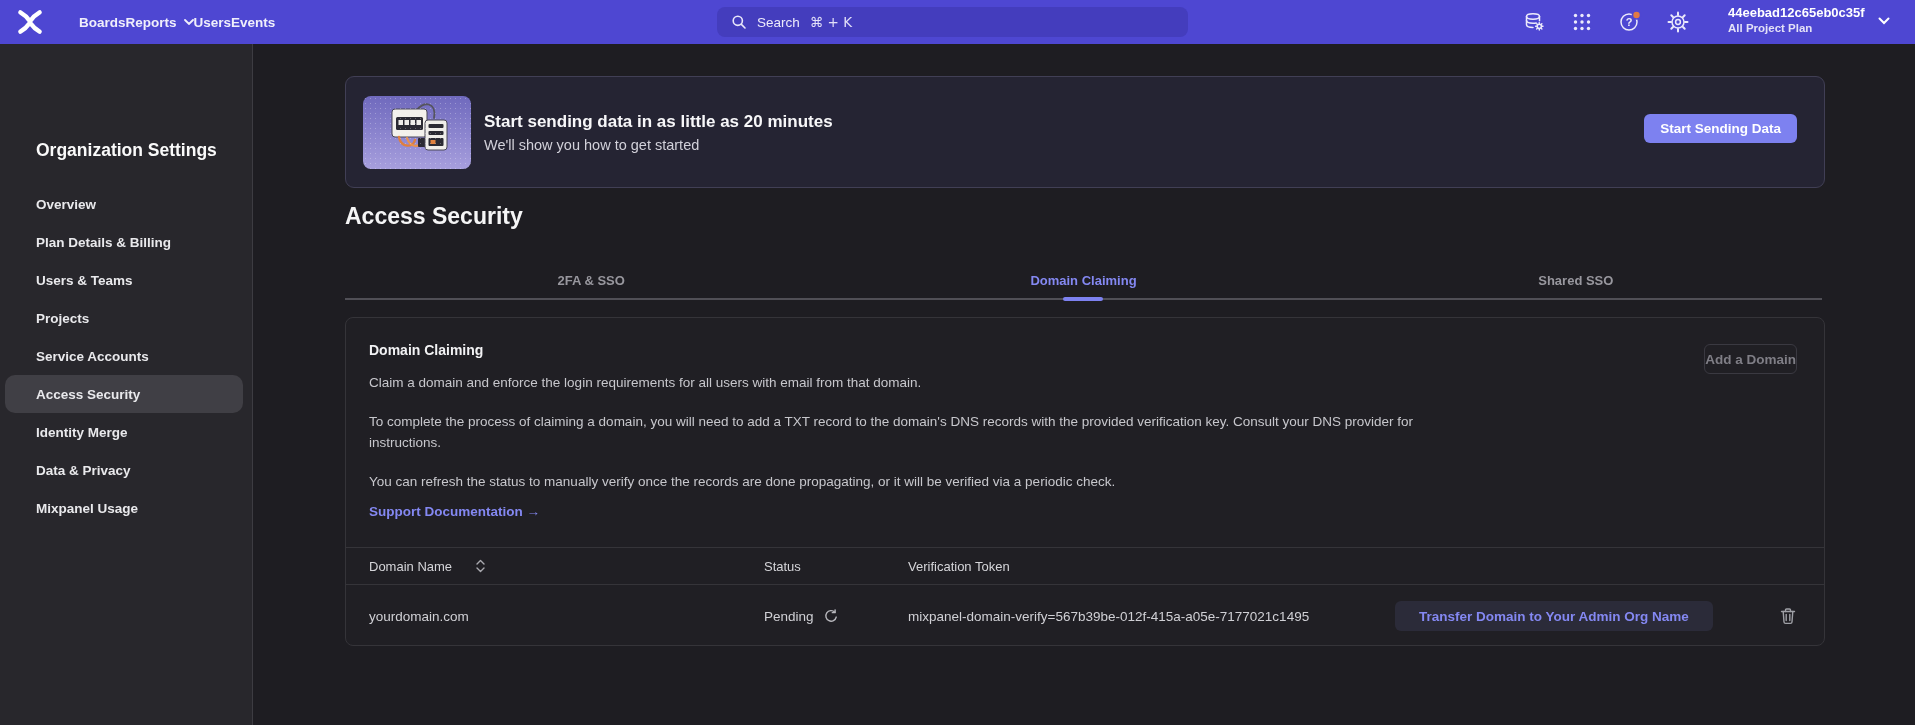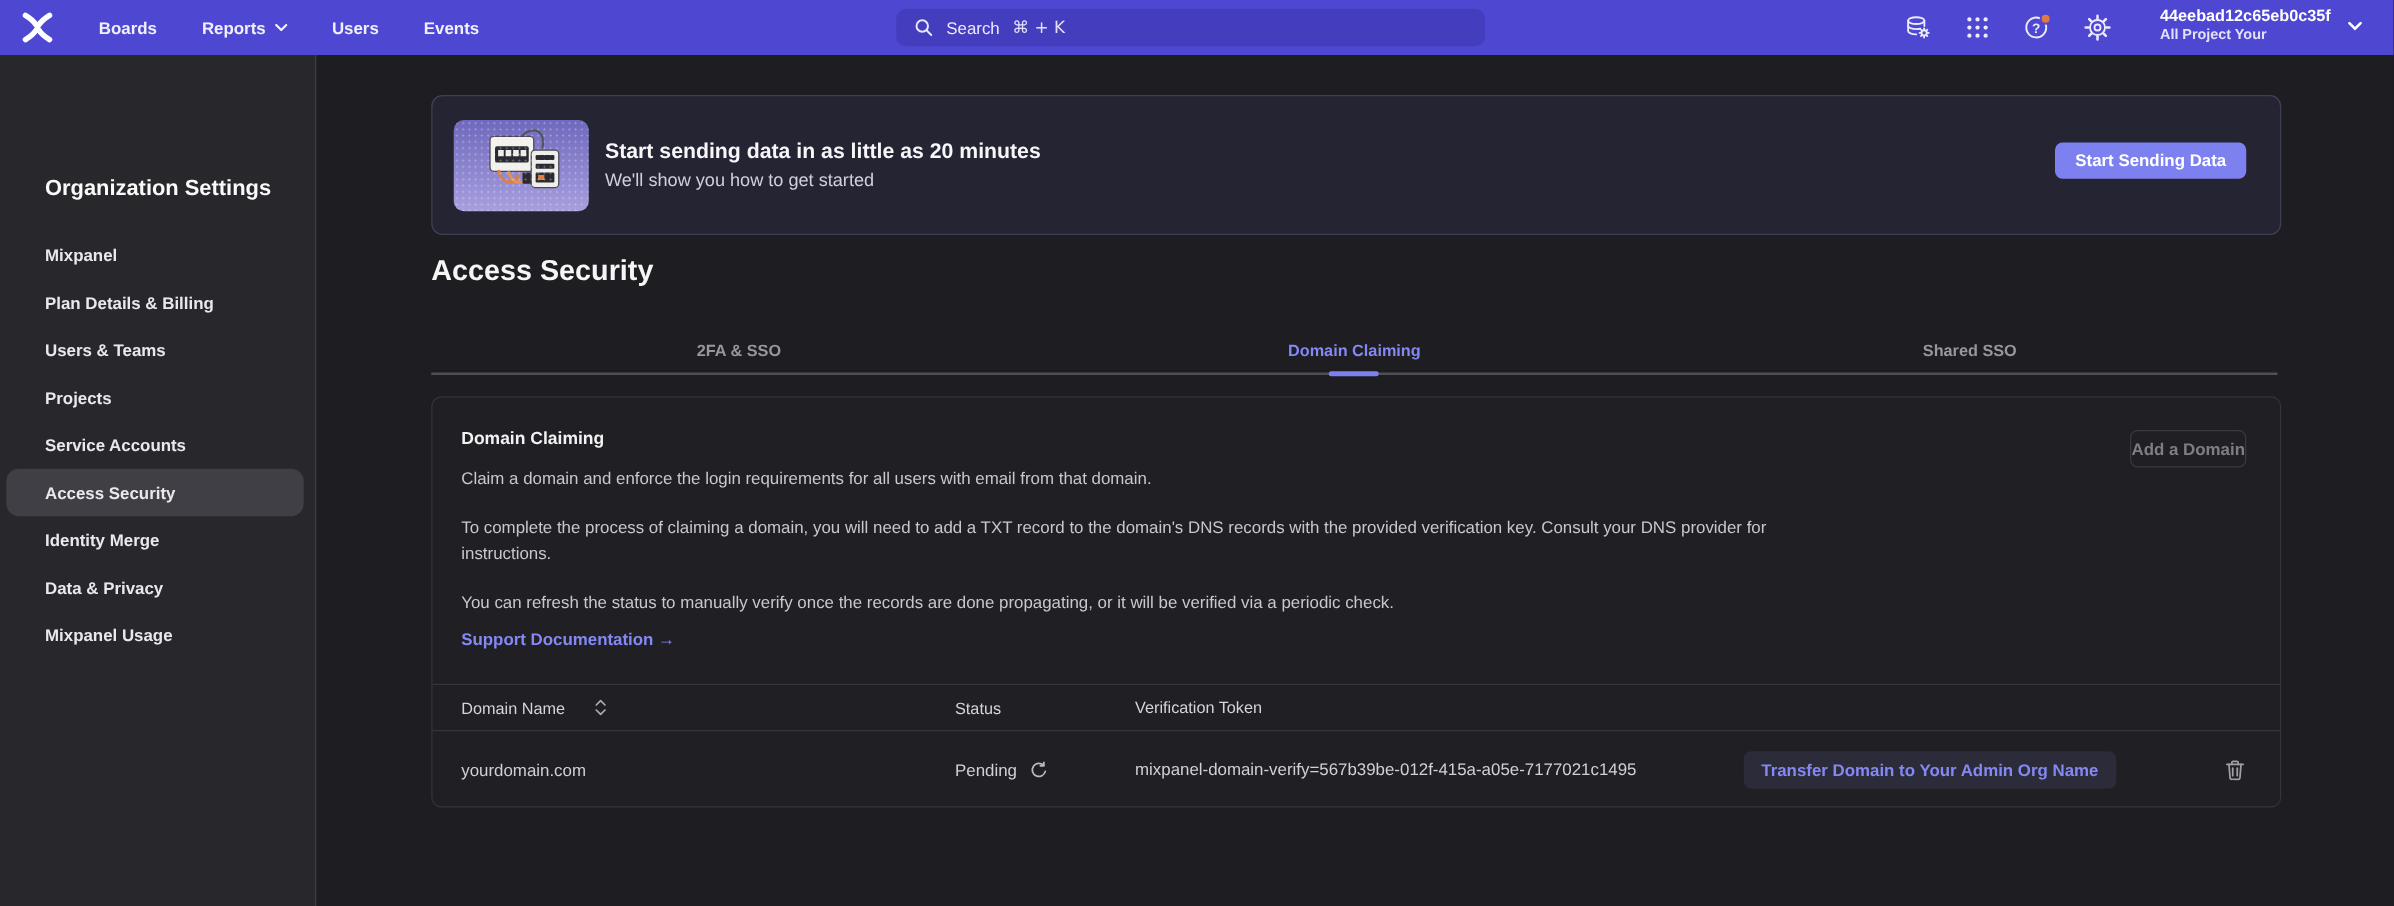--- a/index.html
+++ b/index.html
@@ -8,21 +8,21 @@
     background:#1e1d22;
     font-family:"Liberation Sans","DejaVu Sans",sans-serif;
     position:relative; overflow:hidden;
     -webkit-font-smoothing:antialiased;
   }
 
   
   .navbar { position:absolute; top:0; left:0; width:1915px; height:44px;
     background:#4e47d2; display:flex; align-items:center; z-index:10; }
   .logo { position:absolute; left:14px; top:6px; width:32px; height:32px; display:flex; align-items:center; justify-content:center; }
-  .nav-links { position:absolute; left:79px; top:0; height:44px; display:flex; align-items:center; gap:36px; }
+  .nav-links { position:absolute; left:79px; top:0; height:44px; display:flex; align-items:center; }
   .nav-link { color:#f0effb; font-size:13.5px; font-weight:600; display:flex; align-items:center; gap:7px; cursor:pointer; white-space:nowrap; }
   .searchbar { position:absolute; left:717px; top:7px; width:471px; height:30px;
     background:#443dbd; border-radius:8px; display:flex; align-items:center; padding:0 14px; gap:10px; }
   .searchbar .s-label { color:#eceafb; font-size:13.5px; }
   .searchbar .s-short { color:#e2e0f8; font-size:13.5px; font-family:"DejaVu Sans",sans-serif; }
   .nav-icons { position:absolute; left:1522px; top:0; height:44px; display:flex; align-items:center; gap:24px; }
   .nav-icon { width:24px; height:24px; display:flex; align-items:center; justify-content:center; cursor:pointer; position:relative; }
   .user-block { position:absolute; left:1728px; top:5px; line-height:1.25; cursor:pointer; }
   .user-org { color:#ffffff; font-size:13px; font-weight:700; }
   .user-proj { color:#e3e1f7; font-size:11.5px; font-weight:600; }
@@ -82,21 +82,21 @@
     display:flex; align-items:center; padding-left:23px; }
   .table-row { position:absolute; left:0; top:268px; width:1478px; height:60px;
     display:flex; align-items:center; padding-left:23px; }
   .col-domain { width:395px; display:flex; align-items:center; gap:24px; }
   .col-status { width:144px; display:flex; gap:9px; }
   .col-token  { flex:1; }
   .th { color:#d5d5d9; font-size:13px; font-weight:500; }
   .td { color:#d0d0d5; font-size:13.5px; }
   .row-actions { width:402px; display:flex; align-items:center; justify-content:space-between;
     margin-right:27px; }
-  .transfer-btn { height:30px; padding:0 14px; background:#2b2b39; border:none; border-radius:6px;
+  .transfer-btn { height:30px; padding:0 24px; background:#2b2b39; border:none; border-radius:6px;
     color:#8488f2; font-size:13.5px; font-weight:600; font-family:inherit; cursor:pointer; }
   .icon-btn { background:none; border:none; cursor:pointer; padding:0; display:flex; align-items:center; }
 </style>
 </head>
 <body>
 
 <div class="navbar">
   <div class="logo">
     <svg width="28" height="28" viewBox="0 0 32 32" fill="none" stroke="#ffffff" stroke-width="5" stroke-linecap="round">
       <path d="M5 5 C10 8, 13 11, 15 14"></path>
@@ -176,31 +176,31 @@
           <line x1="4.3" y1="4.3" x2="6" y2="6"></line>
             <line x1="16" y1="16" x2="17.7" y2="17.7"></line>
           <line x1="17.7" y1="4.3" x2="16" y2="6"></line>
             <line x1="6" y1="16" x2="4.3" y2="17.7"></line>
         </g>
       </svg>
     </div>
   </div>
   <div class="user-block">
     <div class="user-org">44eebad12c65eb0c35f</div>
-    <div class="user-proj">All Project Your</div>
+    <div class="user-proj">All Project Plan</div>
   </div>
   <svg class="user-chev" width="12" height="8" viewBox="0 0 12 8" fill="none" stroke="#ffffff" stroke-width="2" stroke-linecap="round">
       <polyline points="1.5,1.5 6,6 10.5,1.5"></polyline>
     </svg>
 </div>
 
 <div class="sidebar">
   <div class="sidebar-title">Organization Settings</div>
   <div class="sidebar-items">
-    <div class="side-item">Mixpanel</div>
+    <div class="side-item">Overview</div>
     <div class="side-item">Plan Details &amp; Billing</div>
     <div class="side-item">Users &amp; Teams</div>
     <div class="side-item">Projects</div>
     <div class="side-item">Service Accounts</div>
     <div class="side-item selected">Access Security</div>
     <div class="side-item">Identity Merge</div>
     <div class="side-item">Data &amp; Privacy</div>
     <div class="side-item">Mixpanel Usage</div>
   </div>
 </div>

